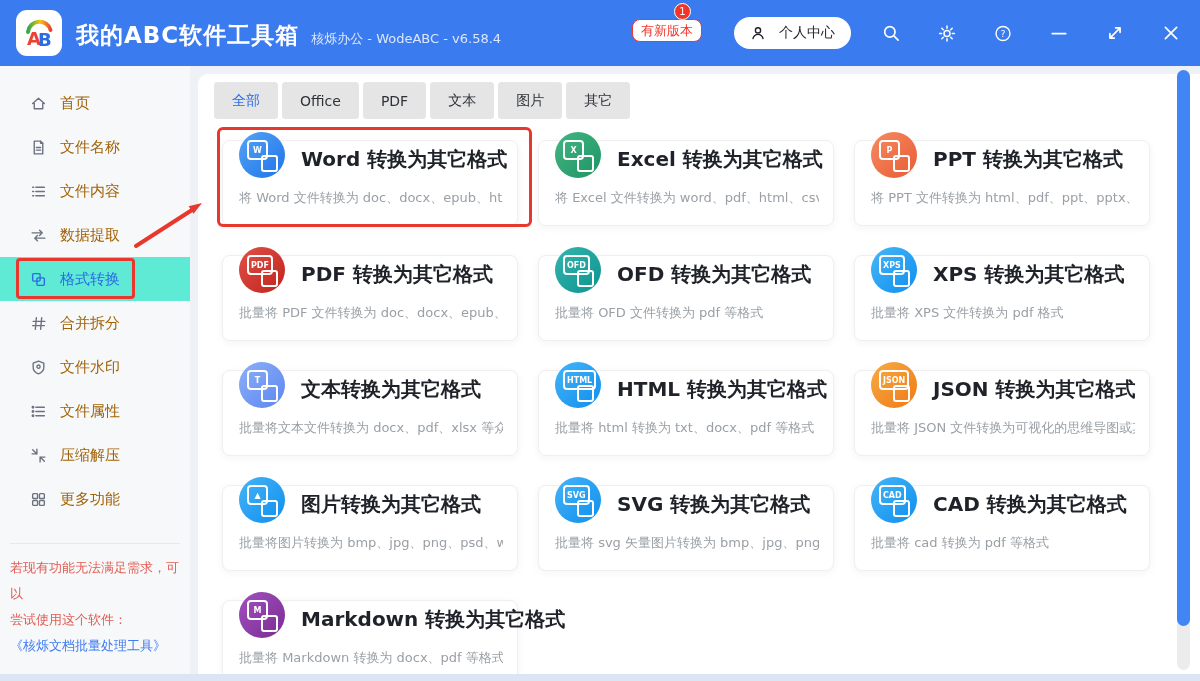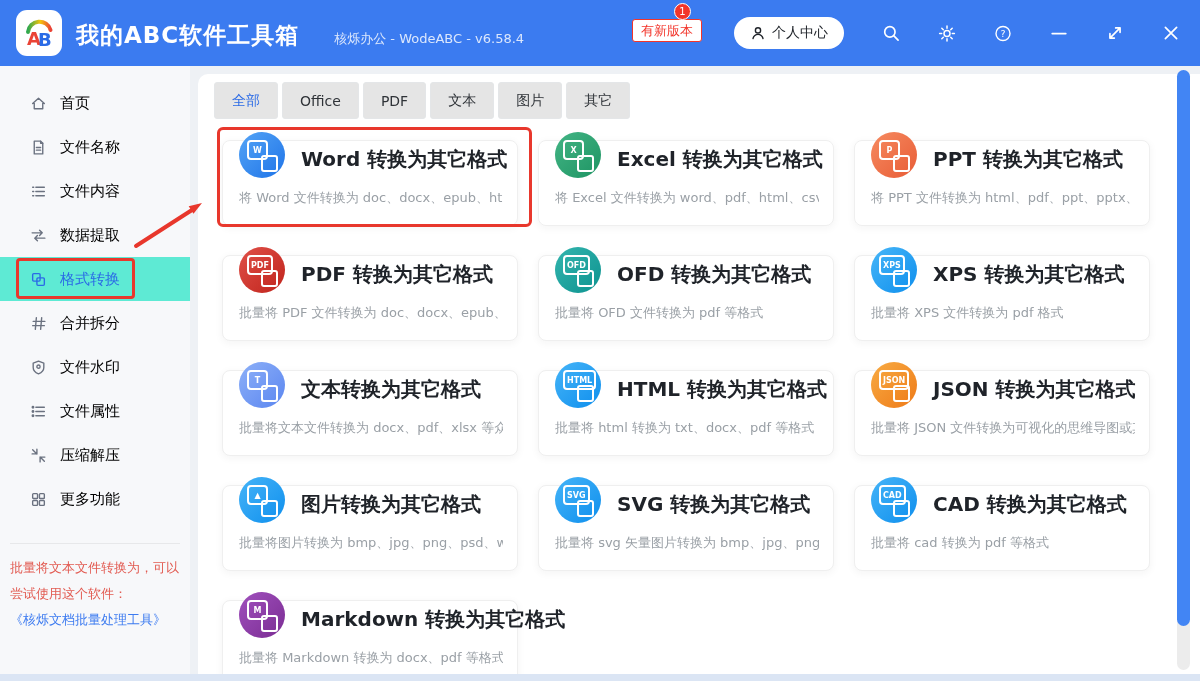--- a/index.html
+++ b/index.html
@@ -6,36 +6,36 @@
   html,body { width:1200px; height:681px; }
   body {
     position:relative; overflow:hidden; background:#fff;
     font-family:"DejaVu Sans","Liberation Sans",sans-serif;
     -webkit-font-smoothing:antialiased;
   }
 
   
   .header { position:absolute; left:0; top:0; width:1200px; height:66px; background:#3b7bf0; display:flex; align-items:center; z-index:10; }
   .logo { position:absolute; left:16px; top:10px; width:46px; height:46px; background:#fff; border-radius:11px; display:flex; align-items:center; justify-content:center; }
-  .title-wrap { position:absolute; left:76px; top:0; height:66px; display:flex; align-items:baseline; padding-top:20px;gap:23px; }
+  .title-wrap { position:absolute; left:76px; top:0; height:66px; display:flex; align-items:baseline; padding-top:20px; }
   .app-title { color:#fff; font-size:23px; font-weight:bold; letter-spacing:1px; }
   .app-subtitle { color:rgba(255,255,255,.82); font-size:13px; margin-left:12px; }
 
-  .new-version { position:absolute; left:632px; top:19px; height:23px; padding:0 8px; background:#fff; border:1px solid #f2352b; border-radius:3px; color:#f2352b; font-size:13px; display:flex; align-items:center; cursor:pointer; }
+  .new-version { position:absolute; left:632px; top:19px; height:23px; padding:0 8px; background:#fff; border:1px solid #f2352b; border-radius:8px; color:#f2352b; font-size:13px; display:flex; align-items:center; cursor:pointer; }
   .notif-dot { position:absolute; left:674px; top:3px; width:17px; height:17px; border-radius:50%; background:#f2352b; border:1.5px solid #fff; color:#fff; font-size:10px; display:flex; align-items:center; justify-content:center; z-index:12; }
 
-  .user-center { position:absolute; left:734px; top:17px; height:32px; padding:0 16px; background:#fff; border-radius:16px; display:flex; align-items:center; gap:6px; font-size:14px; color:#1f2329; cursor:pointer; }
+  .user-center { position:absolute; left:734px; top:17px; height:32px; padding:0 16px; background:#fff; border-radius:16px; display:flex; align-items:center; gap:13px; font-size:14px; color:#1f2329; cursor:pointer; }
 
   .header-icons { position:absolute; right:20px; top:0; height:66px; display:flex; align-items:center; gap:38px; }
   .hicon { width:18px; height:18px; display:flex; align-items:center; justify-content:center; cursor:pointer; }
 
   
   .sidebar { position:absolute; left:0; top:66px; width:190px; height:615px; background:#f7f8fa; z-index:5; }
   .side-list { padding-top:15px; }
-  .side-item { height:44px; display:flex; align-items:center; padding-left:30px; gap:13px; font-size:15px; color:#000000; cursor:pointer; }
+  .side-item { height:44px; display:flex; align-items:center; padding-left:30px; gap:13px; font-size:15px; color:#a16207; cursor:pointer; }
   .side-item .s-icon { width:17px; height:17px; color:#6b7280; display:flex; }
   .side-item.active { background:#5eead4; color:#2b6be6; }
   .side-item.active .s-icon { color:#2b6be6; }
   .side-divider { margin:22px 10px 0 10px; border-top:1px solid #e7e8ea; }
   .side-note { margin:11px 10px 0 10px; font-size:13px; line-height:26px; color:#e25b52; }
   .side-note a { color:#3d7bf0; text-decoration:none; display:block; cursor:pointer; }
   .side-note span { display:block; }
 
   
   .main-bg { position:absolute; left:190px; top:66px; right:0; bottom:0; background:#eef1f5; padding:8px 0 0 8px; }
@@ -226,21 +226,21 @@
             <rect x="8.9" y="2.5" width="4.6" height="4.6" rx="0.8"></rect>
             <rect x="2.5" y="8.9" width="4.6" height="4.6" rx="0.8"></rect>
             <rect x="8.9" y="8.9" width="4.6" height="4.6" rx="0.8"></rect>
           </svg>
         </span>
       <span>更多功能</span>
     </div>
   </div>
   <div class="side-divider"></div>
   <div class="side-note">
-    <span>批量将文本文件转换为，可以</span>
+    <span>若现有功能无法满足需求，可以</span>
     <span>尝试使用这个软件：</span>
     <a>《核烁文档批量处理工具》</a>
 
   </div>
 </div>
 
 <div class="main-bg">
   <div class="panel">
 
     <div class="tabs">

